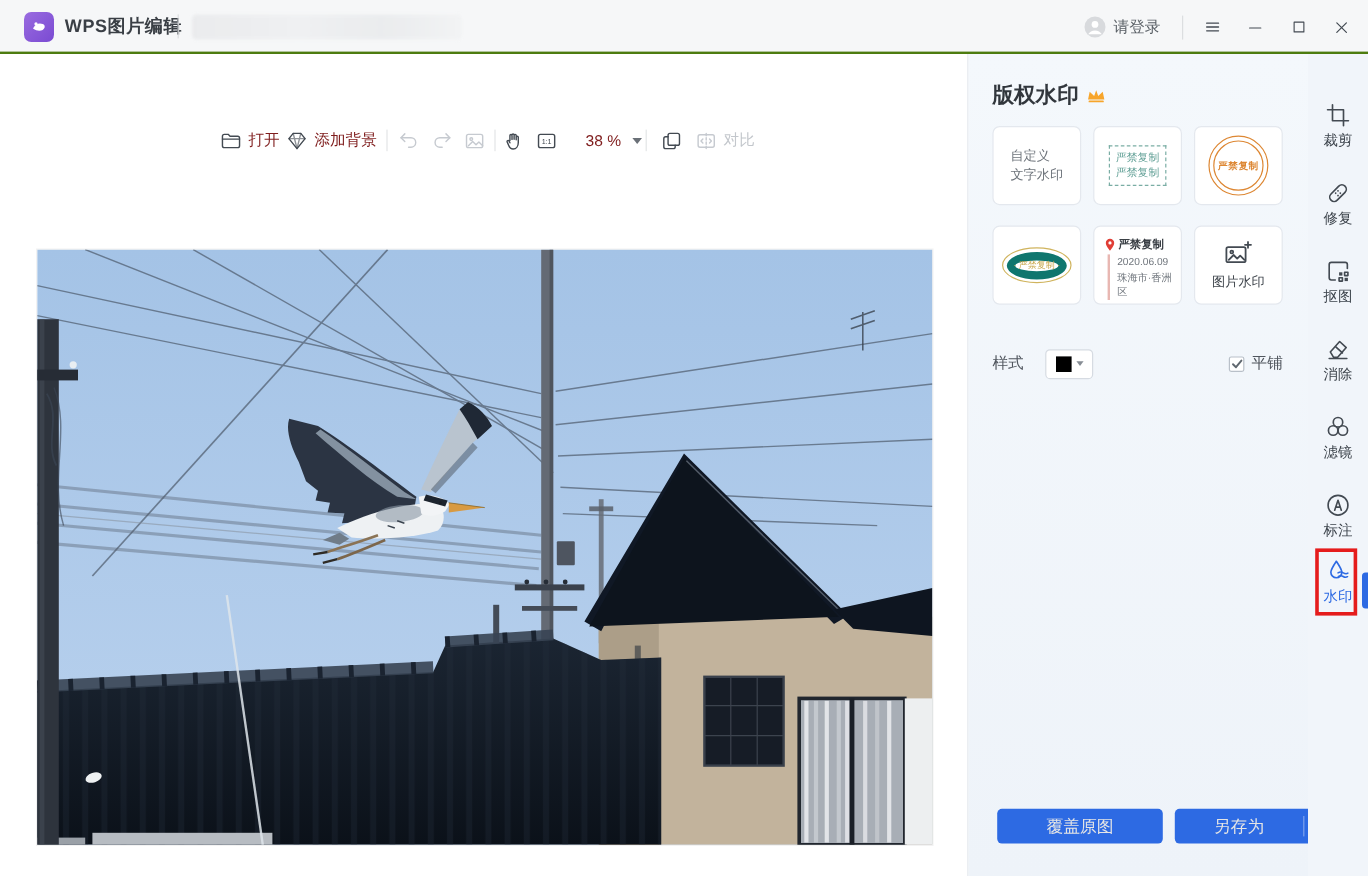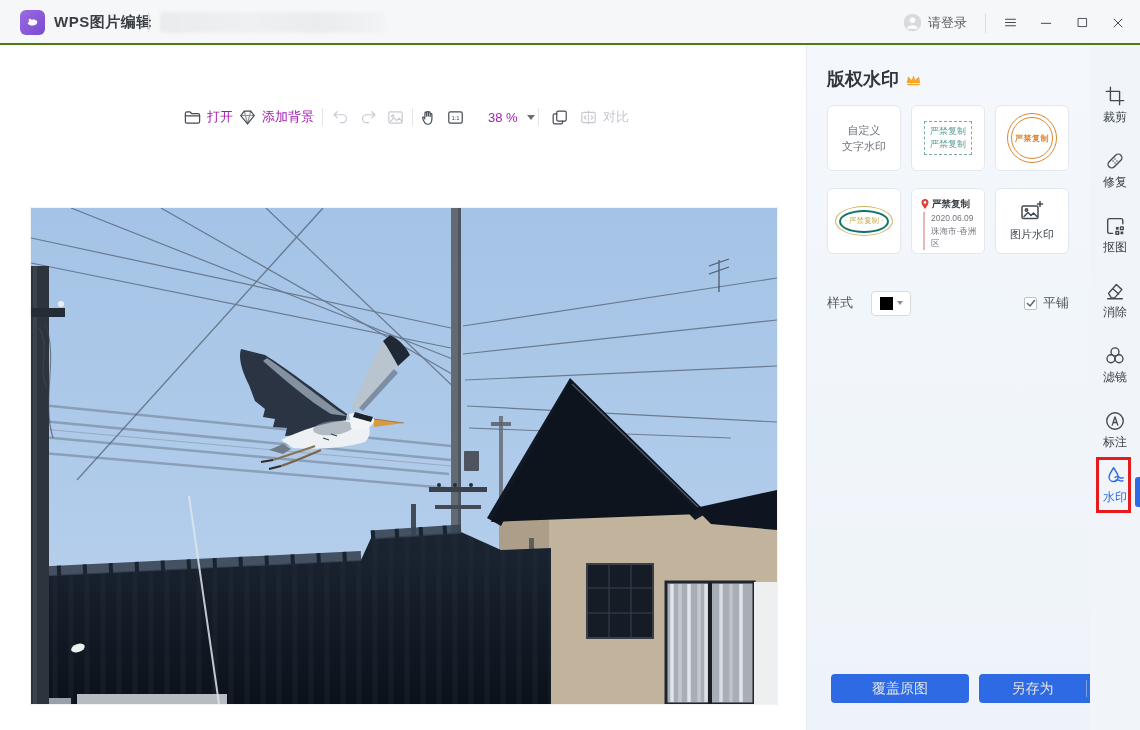--- a/index.html
+++ b/index.html
@@ -18,42 +18,42 @@
   .login { display:flex; align-items:center; gap:5px; margin-right:18px; cursor:pointer; }
   .login-text { font-size:13px; color:#5a6066; }
   .winctl { width:20px; height:45px; display:flex; align-items:center; justify-content:center; margin:0 8px; }
 
   svg.ic { display:block; }
   .stroke { fill:none; stroke:#434a52; stroke-width:1.5; stroke-linecap:round; stroke-linejoin:round; }
   .stroke-dis { fill:none; stroke:#c6cad0; stroke-width:1.5; stroke-linecap:round; stroke-linejoin:round; }
 
   
   .canvas { position:absolute; left:0; top:45px; width:806px; height:685px; background:#fff; }
-  .tool { position:absolute; top:58px; height:28px; display:flex; align-items:center; gap:5px; font-size:13px; color:#a21caf; cursor:pointer; }
+  .tool { position:absolute; top:58px; height:28px; display:flex; align-items:center; gap:5px; font-size:13px; color:#7f1d1d; cursor:pointer; }
   .tool.dis { color:#c3c7cc; cursor:default; }
   .vsep { position:absolute; top:63px; width:1px; height:18px; background:#e3e5e7; }
   .caret-down { width:0; height:0; border-left:4px solid transparent; border-right:4px solid transparent; border-top:5px solid #6a7077; margin-left:4px; }
 
   
   .photo { position:absolute; left:31px; top:163px; width:746px; height:496px; box-shadow:0 0 0 1px rgba(0,0,0,.05); cursor:grab; }
 
   
   .panel { position:absolute; left:806px; top:45px; width:284px; height:685px;
            background:linear-gradient(180deg,#f4f8fc,#eef3f9); border-left:1px solid #e6eaef; }
   .panel-title { position:absolute; left:20px; top:22px; font-size:18px; font-weight:bold; color:#31363c; display:flex; align-items:center; gap:6px; }
   .grid { position:absolute; left:20px; top:60px; width:242px; display:grid; grid-template-columns:74px 74px 74px; grid-gap:17px 10px; }
   .card { width:74px; height:66px; background:#fff; border:1px solid #e4e8ee; border-radius:6px; cursor:pointer;
           display:flex; flex-direction:column; align-items:center; justify-content:center; overflow:hidden; }
-  .card .two-line { font-size:11px; color:#6e747b; text-align:center; line-height:1.5; }
+  .card .two-line { font-size:11px; color:#6e747b; line-height:1.5; }
   .dashed-box { border:1px dashed #7aada4; padding:3px 5px; font-size:9px; color:#5e9e94; text-align:center; line-height:1.45; }
   .round-stamp { width:50px; height:50px; border:1.5px solid #dd8733; border-radius:50%; display:flex; align-items:center; justify-content:center; }
   .round-stamp .inner { width:42px; height:42px; border:1px solid #dd8733; border-radius:50%; display:flex; align-items:center; justify-content:center;
                         font-size:8px; color:#dd8733; font-weight:bold; letter-spacing:.5px; }
   .oval-stamp { width:58px; height:30px; border:1.5px solid #d0b45e; border-radius:50%; display:flex; align-items:center; justify-content:center; }
-  .oval-stamp .inner { width:50px; height:23px; border:2px solid #0f766e; border-radius:50%; display:flex; align-items:center; justify-content:center;
+  .oval-stamp .inner { width:50px; height:23px; border:7px solid #0f766e; border-radius:50%; display:flex; align-items:center; justify-content:center;
                        font-size:7.5px; color:#c9a94f; white-space:nowrap; }
   .geo { width:100%; padding:6px 6px 0 8px; text-align:left; }
   .geo-row1 { display:flex; align-items:center; gap:2px; font-size:9.5px; font-weight:bold; color:#3a3f45; }
   .geo-sub { border-left:2px solid #e8b7b2; margin-left:3px; padding-left:6px; margin-top:1px; font-size:8.5px; color:#70767d; line-height:1.5; }
   .imgwm-label { font-size:11px; color:#3f454c; margin-top:4px; }
 
   .row-style { position:absolute; left:20px; top:245px; width:242px; height:26px; display:flex; align-items:center; }
   .lbl { font-size:13px; color:#50565e; }
   .swatch-dd { margin-left:18px; width:40px; height:25px; background:#fff; border:1px solid #d6dbe2; border-radius:4px;
                display:flex; align-items:center; justify-content:center; gap:4px; cursor:pointer; }

